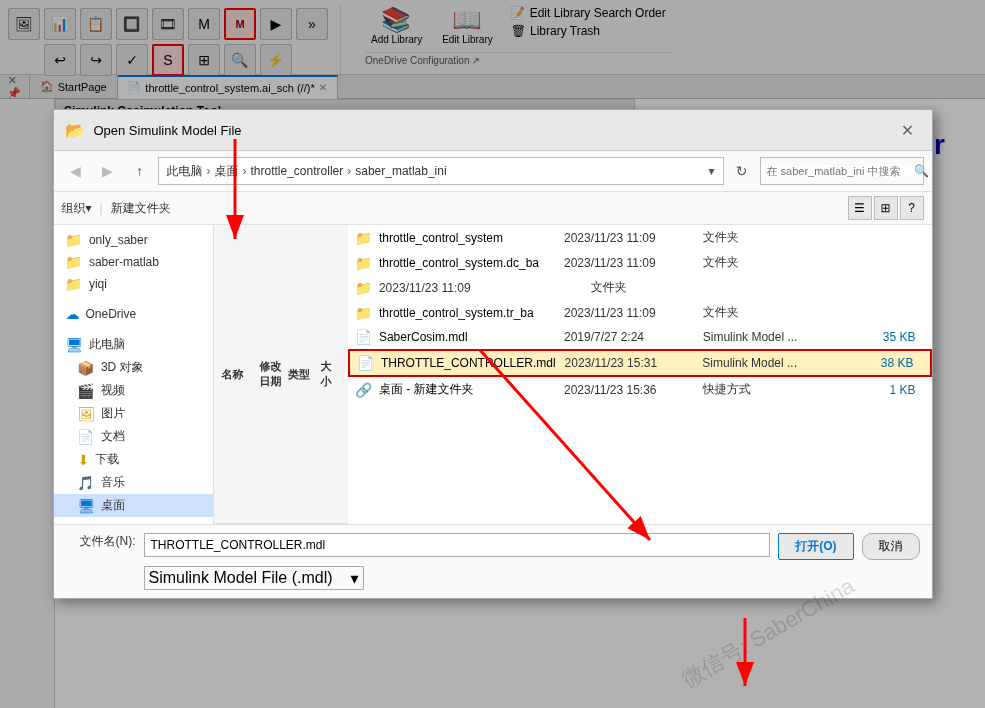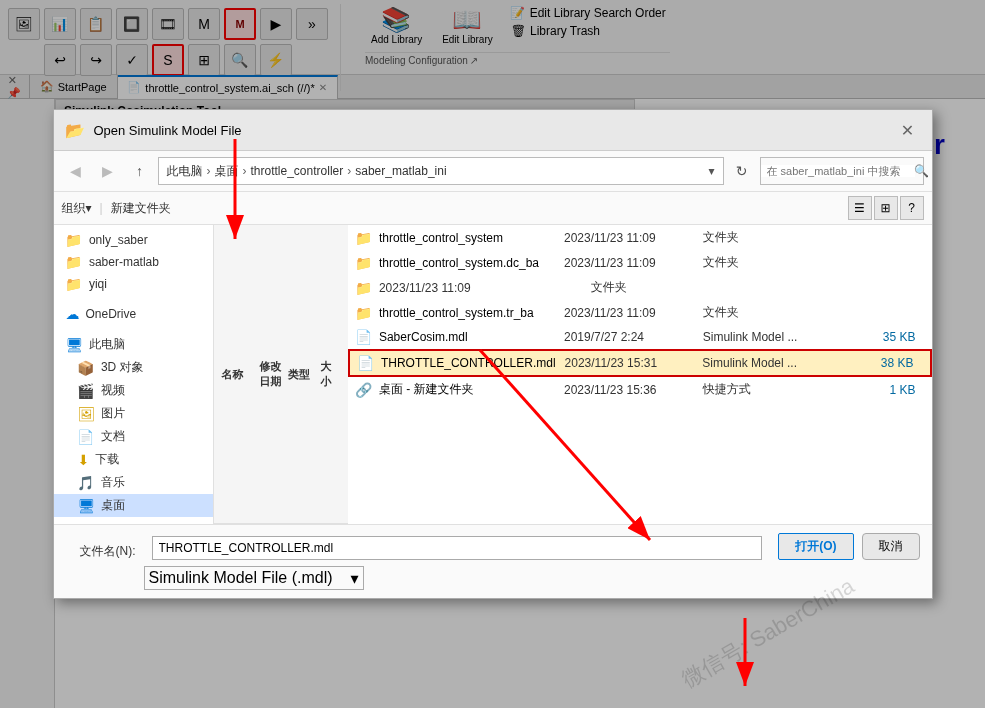--- a/index.html
+++ b/index.html
@@ -103,28 +103,28 @@
     .file-icon { font-size: 14px; margin-right: 6px; color: #d4a000; }
     .file-icon.mdl { color: #e06000; }
     .file-icon.shortcut { color: #888; }
     .file-name { flex: 2; overflow: hidden; text-overflow: ellipsis; white-space: nowrap; }
     .file-date { flex: 1.5; color: #333; }
     .file-type { flex: 1.5; color: #333; }
     .file-size { flex: 0.8; text-align: right; padding-right: 8px; color: #0369a1; }
 
     
     .dialog-footer { border-top: 1px solid #e0e0e0; padding: 8px 12px; background: #fafafa; display: flex; flex-direction: column; gap: 6px; }
-    .footer-row { display: flex; align-items: flex-end; gap: 16px; }
+    .footer-row { display: flex; align-items: flex-start; gap: 8px; }
     .footer-label { width: 70px; font-size: 12px; color: #333; text-align: right; }
     .footer-input { flex: 1; height: 24px; border: 1px solid #aaa; padding: 0 6px; font-size: 12px; }
     .footer-type-select { width: 220px; height: 24px; border: 1px solid #aaa; padding: 0 4px; font-size: 16px; display: flex; align-items: center; }
     .footer-type-row { display: flex; align-items: center; gap: 8px; }
     .footer-buttons { display: flex; gap: 8px; align-items: center; }
     .footer-open-btn { padding: 4px 16px; background: #e8e8e8; border: 1px solid #0078d7; border-radius: 2px; cursor: pointer; font-size: 12px; color: #0078d7; font-weight: bold; }
-    .footer-cancel-btn { padding: 4px 16px; background: #e8e8e8; border: 1px solid #aaa; border-radius: 4px; cursor: pointer; font-size: 12px; }
+    .footer-cancel-btn { padding: 4px 16px; background: #e8e8e8; border: 1px solid #aaa; border-radius: 10px; cursor: pointer; font-size: 12px; }
     .watermark { position: absolute; bottom: 60px; right: 120px; font-size: 22px; color: rgba(0,0,0,0.15); transform: rotate(-30deg); z-index: 200; pointer-events: none; }
 
     
     .arrow-svg { position: absolute; pointer-events: none; z-index: 200; }
   </style>
 </head>
 <body>
 
 <div class="ribbon">
 
@@ -172,21 +172,21 @@
           <span>📝</span>
           <span>Edit Library Search Order</span>
         </div>
         <div class="ribbon-right-item">
           <span>🗑</span>
           <span>Library Trash</span>
         </div>
       </div>
     </div>
     <div class="lib-config-label">
-      <span>Modeling Configuration</span>
+      <span>OneDrive Configuration</span>
       <span>↗</span>
     </div>
   </div>
 </div>
 
 <div class="tab-bar">
   <div class="side-pin">✕<br>📌</div>
   <div class="tab">
     <span class="tab-icon">🏠</span>
     <span>StartPage</span>

